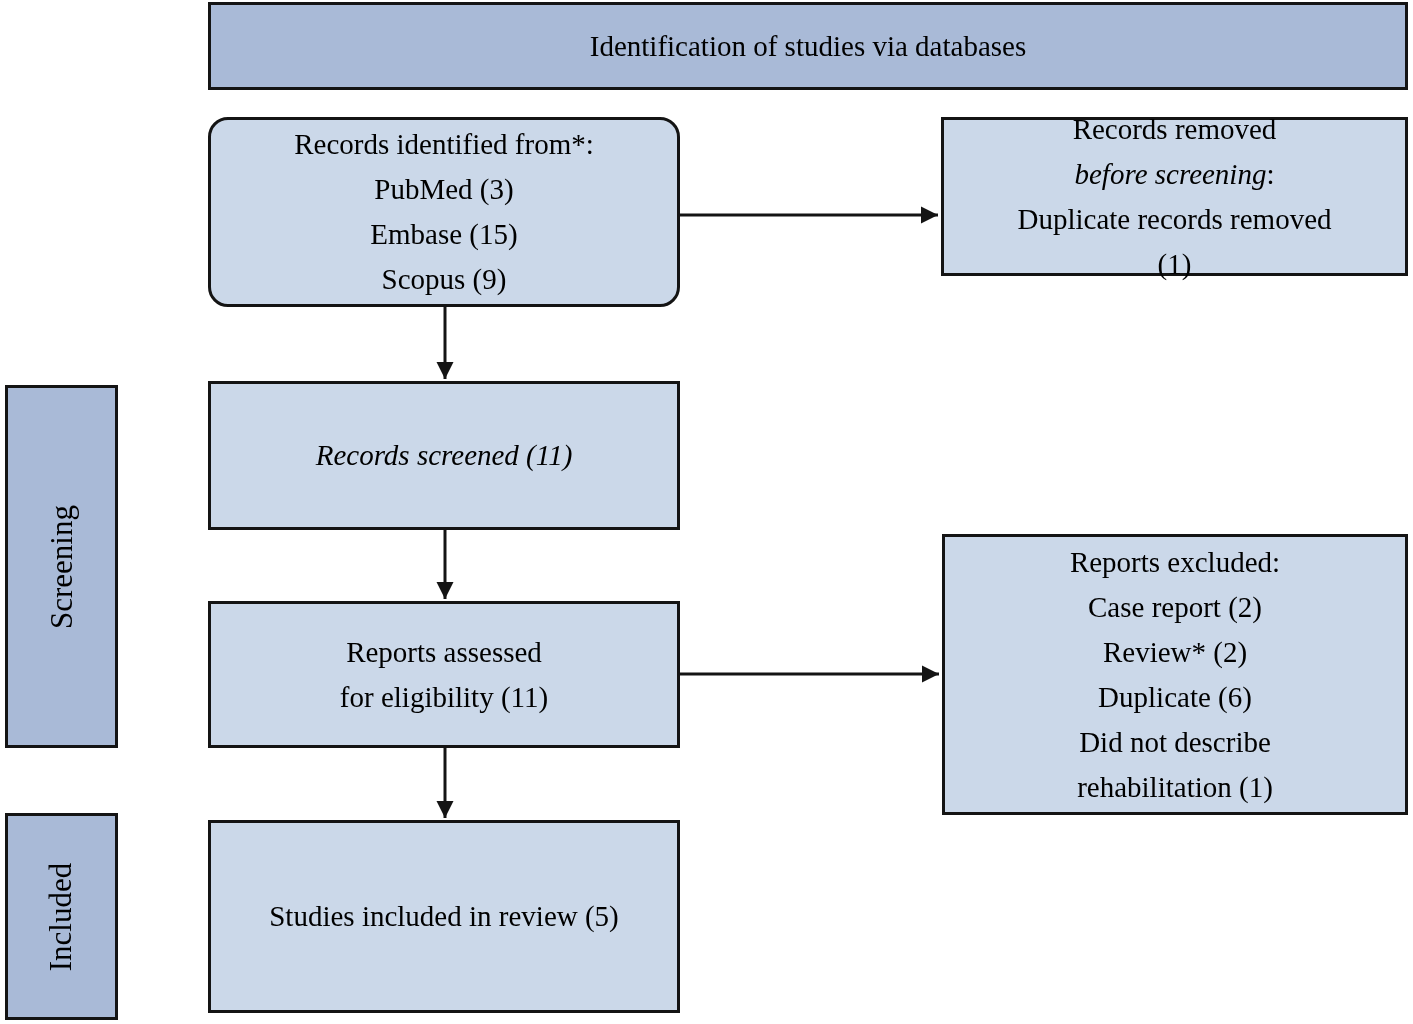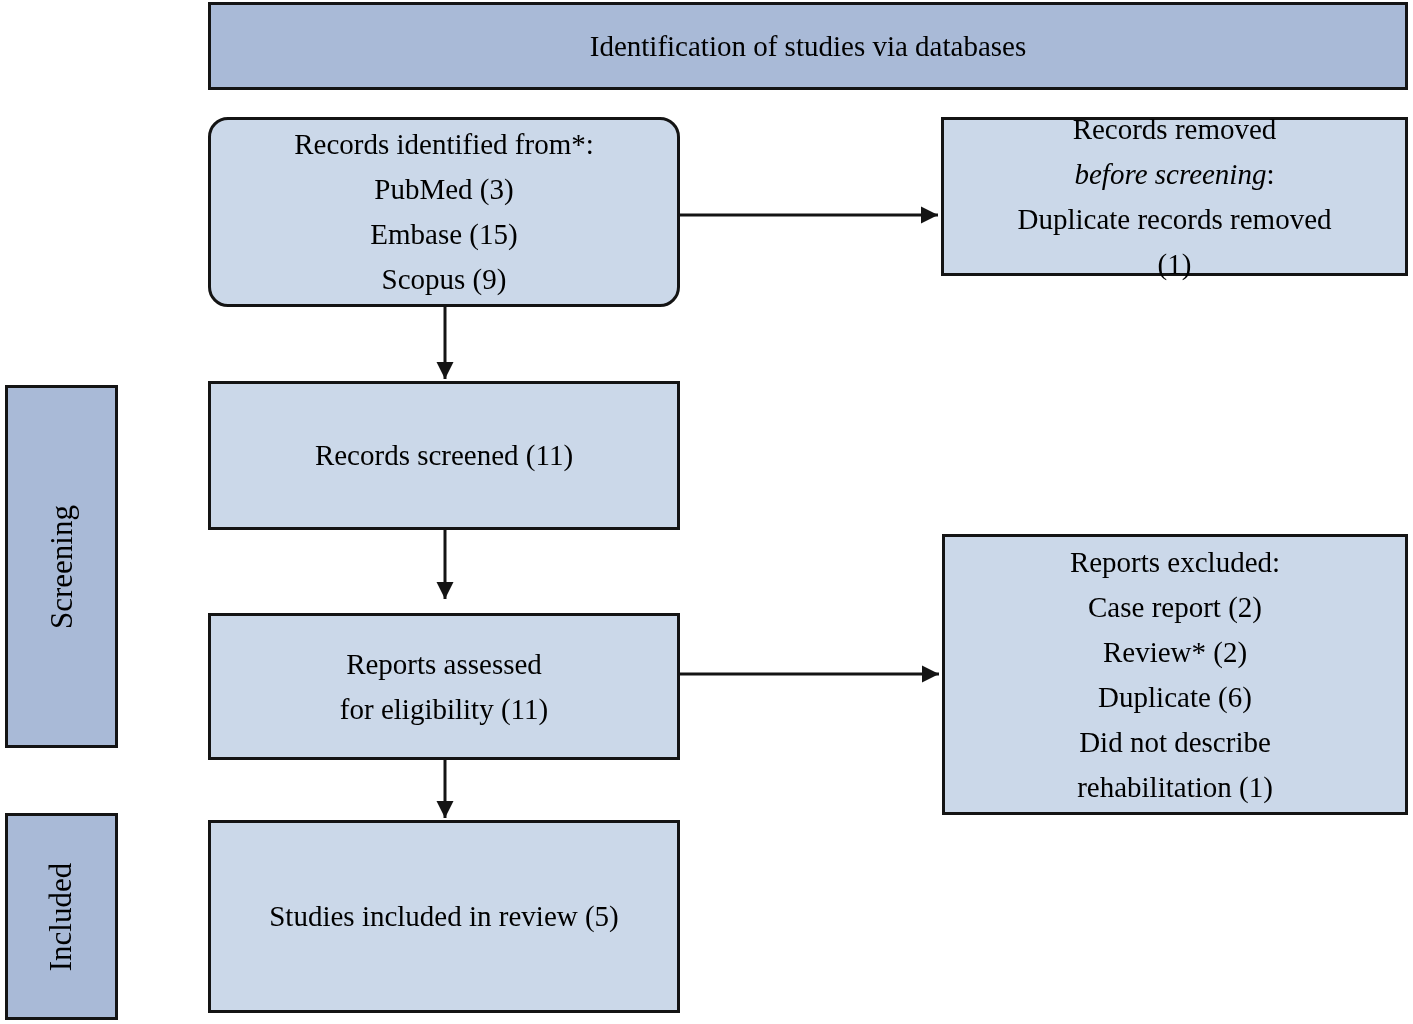--- a/index.html
+++ b/index.html
@@ -29,22 +29,22 @@
     text-align: center;
   }
   .band { background: var(--band-fill); }
   .box  { background: var(--box-fill); }
   .header-band {
     left: 208px; top: 2px; width: 1200px; height: 88px;
     font-size: 30px;
   }
   .box-identified { left: 208px; top: 117px; width: 472px; height: 190px; border-radius: 20px; }
   .box-removed    { left: 941px; top: 117px; width: 467px; height: 159px; }
-  .box-screened   { left: 208px; top: 381px; width: 472px; height: 149px; }
-  .box-assessed   { left: 208px; top: 601px; width: 472px; height: 147px; margin-top: 12px; }
+  .box-screened   { left: 208px; top: 381px; width: 472px; height: 149px; font-style: italic; }
+  .box-assessed   { left: 208px; top: 601px; width: 472px; height: 147px; }
   .box-excluded   { left: 942px; top: 534px; width: 466px; height: 281px; }
   .box-included   { left: 208px; top: 820px; width: 472px; height: 193px; }
   .side-screening { left: 5px;  top: 385px; width: 113px; height: 363px; }
   .side-included  { left: 5px;  top: 813px; width: 113px; height: 207px; }
   .side-label {
     transform: rotate(-90deg);
     white-space: nowrap;
     font-size: 31px;
   }
   .line { font-size: 29px; line-height: 45px; white-space: nowrap; }

